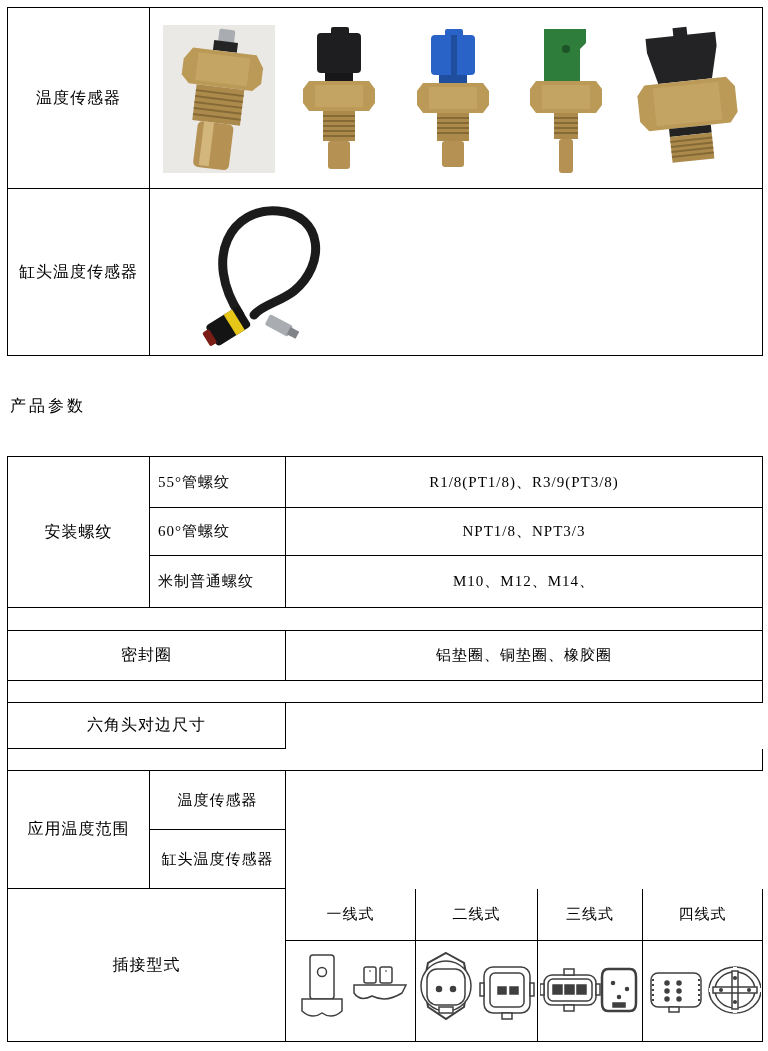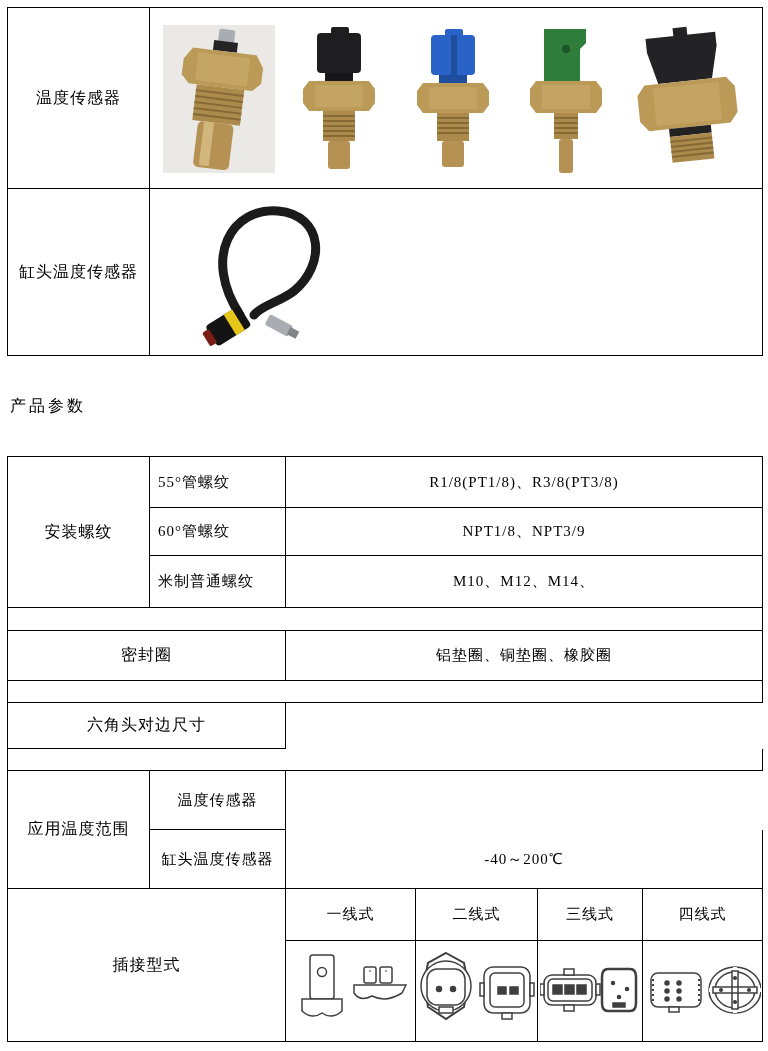--- a/index.html
+++ b/index.html
@@ -130,41 +130,40 @@
       </svg>
     </div>
   </div>
 
   <div class="section-title">产品参数</div>
 
   <div class="t2">
 
     <div class="cell lbl" style="grid-column:1;grid-row:1/span 3">安装螺纹</div>
     <div class="cell left" style="grid-column:2;grid-row:1">55°管螺纹</div>
-    <div class="cell val" style="grid-column:3/-1;grid-row:1">R1/8(PT1/8)、R3/8(PT3/8)</div>
+    <div class="cell val" style="grid-column:3/-1;grid-row:1">R1/8(PT1/8)、R3/9(PT3/8)</div>
     <div class="cell left" style="grid-column:2;grid-row:2">60°管螺纹</div>
-    <div class="cell val" style="grid-column:3/-1;grid-row:2">NPT1/8、NPT3/9</div>
+    <div class="cell val" style="grid-column:3/-1;grid-row:2">NPT1/8、NPT3/3</div>
     <div class="cell left" style="grid-column:2;grid-row:3">米制普通螺纹</div>
     <div class="cell val" style="grid-column:3/-1;grid-row:3">M10、M12、M14、</div>
 
     <div class="cell" style="grid-column:1/-1;grid-row:4"></div>
 
     <div class="cell lbl" style="grid-column:1/3;grid-row:5">密封圈</div>
     <div class="cell val" style="grid-column:3/-1;grid-row:5">铝垫圈、铜垫圈、橡胶圈</div>
 
     <div class="cell" style="grid-column:1/-1;grid-row:6"></div>
 
     <div class="cell lbl" style="grid-column:1/3;grid-row:7">六角头对边尺寸</div>
 
     <div class="cell" style="grid-column:1/-1;grid-row:8"></div>
 
     <div class="cell lbl" style="grid-column:1;grid-row:9/span 2">应用温度范围</div>
     <div class="cell" style="grid-column:2;grid-row:9">温度传感器</div>
     <div class="cell" style="grid-column:2;grid-row:10">缸头温度传感器</div>
-    <div class="cell val" style="grid-column:3/-1;grid-row:10">-40～200℃</div>
 
     <div class="cell lbl" style="grid-column:1/3;grid-row:11/span 2">插接型式</div>
     <div class="cell" style="grid-column:3;grid-row:11">一线式</div>
     <div class="cell" style="grid-column:4;grid-row:11">二线式</div>
     <div class="cell" style="grid-column:5;grid-row:11">三线式</div>
     <div class="cell" style="grid-column:6;grid-row:11">四线式</div>
 
     <div class="cell icon-cell" style="grid-column:3;grid-row:12">
       <svg width="122" height="92" viewBox="0 0 122 92">
         <g fill="#ffffff" stroke-width="1.5" stroke="#3f3f3f">

